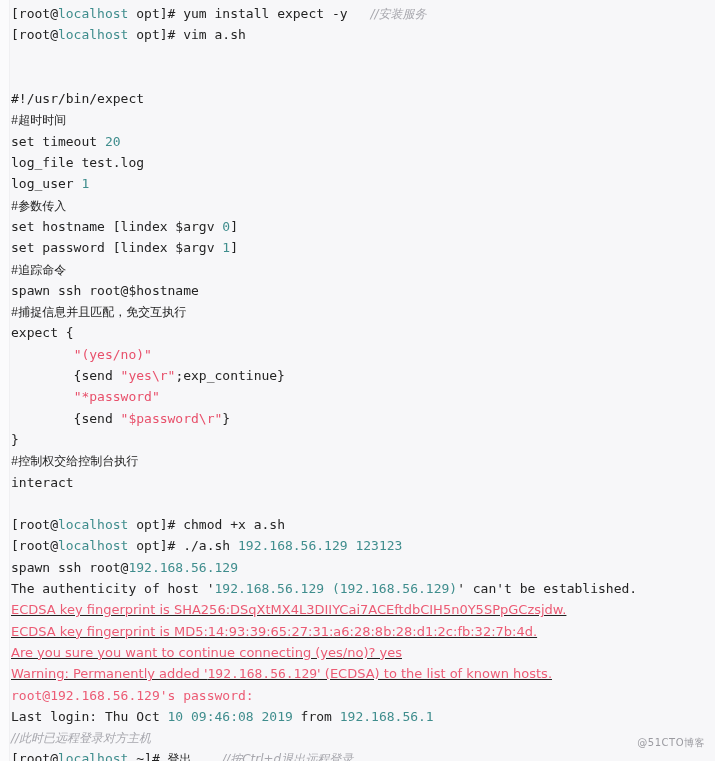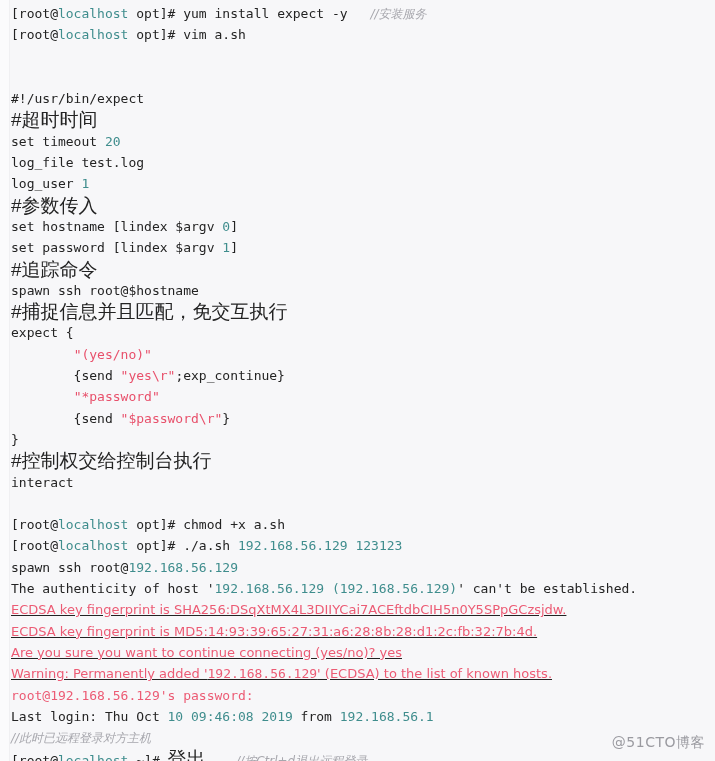--- a/index.html
+++ b/index.html
@@ -39,35 +39,35 @@
     display: block;
   }
   .line.blank { height: 21.3px; }
 
   
   .tok-plain  { color: #232323; }
   .tok-teal   { color: #3f8d8d; }
   .tok-red    { color: #e8506b; }
   .tok-redln  { color: #ec5b74; }
   .tok-gray   { color: #a7a7ad; font-style: italic; font-family: "DejaVu Sans", "Liberation Sans", sans-serif; font-size: 12px; }
-  .tok-cjk    { font-family: Liberation Sans, sans-serif; font-size: 19px; }
+  .tok-cjk    { font-family: Liberation Mono, monospace; font-size: 12px; }
 
   
   .line.sans {
     font-family: "DejaVu Sans", "Liberation Sans", sans-serif;
     font-size: 13px;
     text-decoration: underline;
   }
 
   #watermark {
     position: absolute;
     right: 10px;
     bottom: 8px;
     font-family: "DejaVu Sans", "Liberation Sans", sans-serif;
-    font-size: 14px;
+    font-size: 10px;
     color: #9a9aa0;
     letter-spacing: 0.5px;
     user-select: none;
   }
 </style>
 </head>
 <body>
 
 <div id="screen">
 

